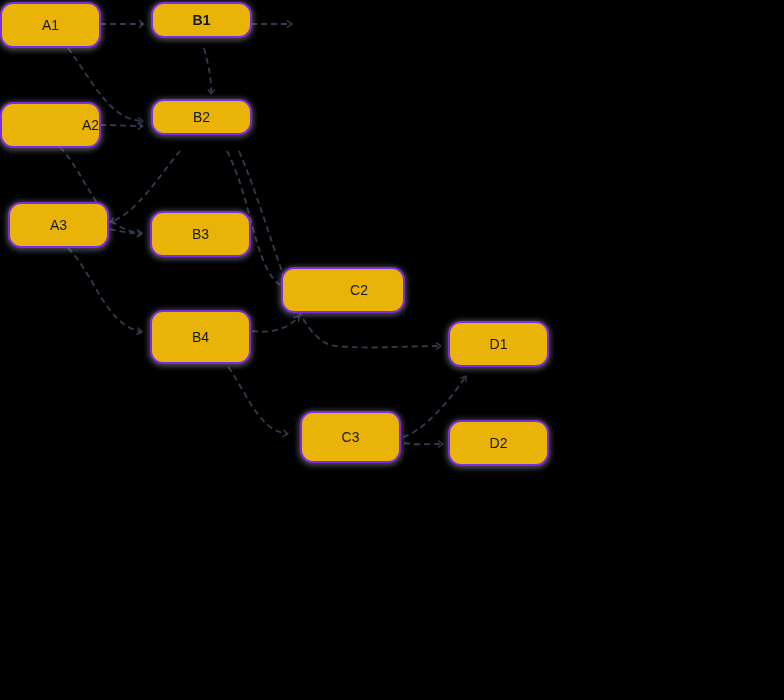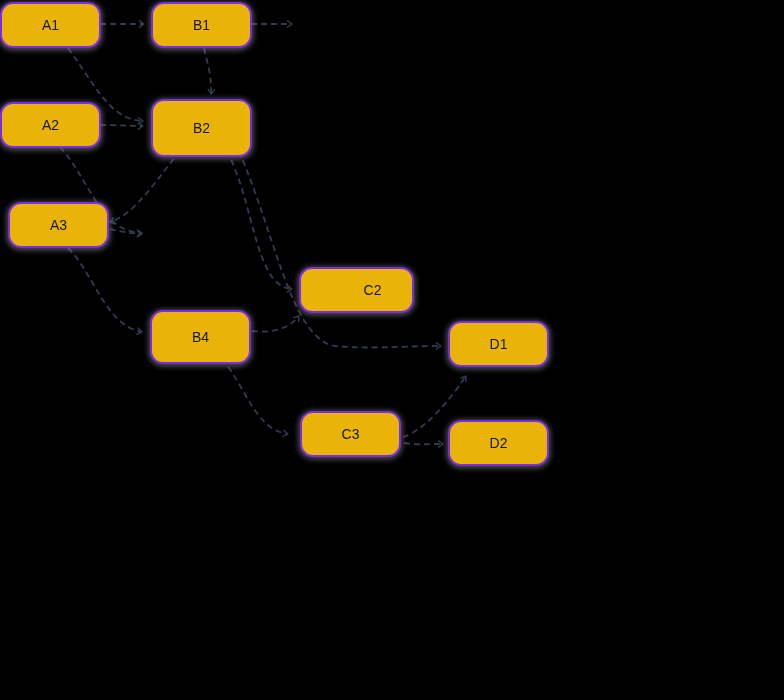--- a/index.html
+++ b/index.html
@@ -74,41 +74,44 @@
         <path d="M 252,331 C 270,333 288,330 299,316" class="flow-edge" marker-end="url(#arrowhead)"></path>
         <path d="M 222,359 C 245,385 255,430 288,434" class="flow-edge" marker-end="url(#arrowhead)"></path>
         <path d="M 403,437 C 425,430 450,400 466,376" class="flow-edge" marker-end="url(#arrowhead)"></path>
         <path d="M 404,443 C 418,445 428,444 443,444" class="flow-edge" marker-end="url(#arrowhead)"></path>
       </g>
   </svg>
   <div id="nodes-layer">
       <div class="flow-node" style="left: 0px; top: 2px; width: 101px; height: 46px;">
         <span>A1</span>
       </div>
-      <div class="flow-node" style="left: 151px; top: 2px; width: 101px; height: 46px;">
+      <div class="flow-node" style="left: 151px; top: 2px; width: 101px; height: 36px; font-weight: bold;">
         <span>B1</span>
       </div>
-      <div class="flow-node" style="left: 0px; top: 102px; width: 101px; height: 46px;">
+      <div class="flow-node" style="left: 0px; top: 102px; width: 101px; height: 46px; justify-content: flex-end;">
         <span>A2</span>
       </div>
-      <div class="flow-node" style="left: 151px; top: 99px; width: 101px; height: 58px;">
+      <div class="flow-node" style="left: 151px; top: 99px; width: 101px; height: 36px;">
         <span>B2</span>
       </div>
       <div class="flow-node" style="left: 8px; top: 202px; width: 101px; height: 46px;">
         <span>A3</span>
       </div>
-      <div class="flow-node" style="left: 299px; top: 267px; width: 115px; height: 46px; padding-left: 32px;">
+      <div class="flow-node" style="left: 150px; top: 211px; width: 101px; height: 46px;">
+        <span>B3</span>
+      </div>
+      <div class="flow-node" style="left: 281px; top: 267px; width: 124px; height: 46px; padding-left: 32px;">
         <span>C2</span>
       </div>
       <div class="flow-node" style="left: 150px; top: 310px; width: 101px; height: 54px; justify-content: center;">
         <span>B4</span>
       </div>
       <div class="flow-node" style="left: 448px; top: 321px; width: 101px; height: 46px;">
         <span>D1</span>
       </div>
-      <div class="flow-node" style="left: 300px; top: 411px; width: 101px; height: 46px;">
+      <div class="flow-node" style="left: 300px; top: 411px; width: 101px; height: 52px;">
         <span>C3</span>
       </div>
       <div class="flow-node" style="left: 448px; top: 420px; width: 101px; height: 46px;">
         <span>D2</span>
       </div>
     </div>
 </div>
 
 </body></html>

